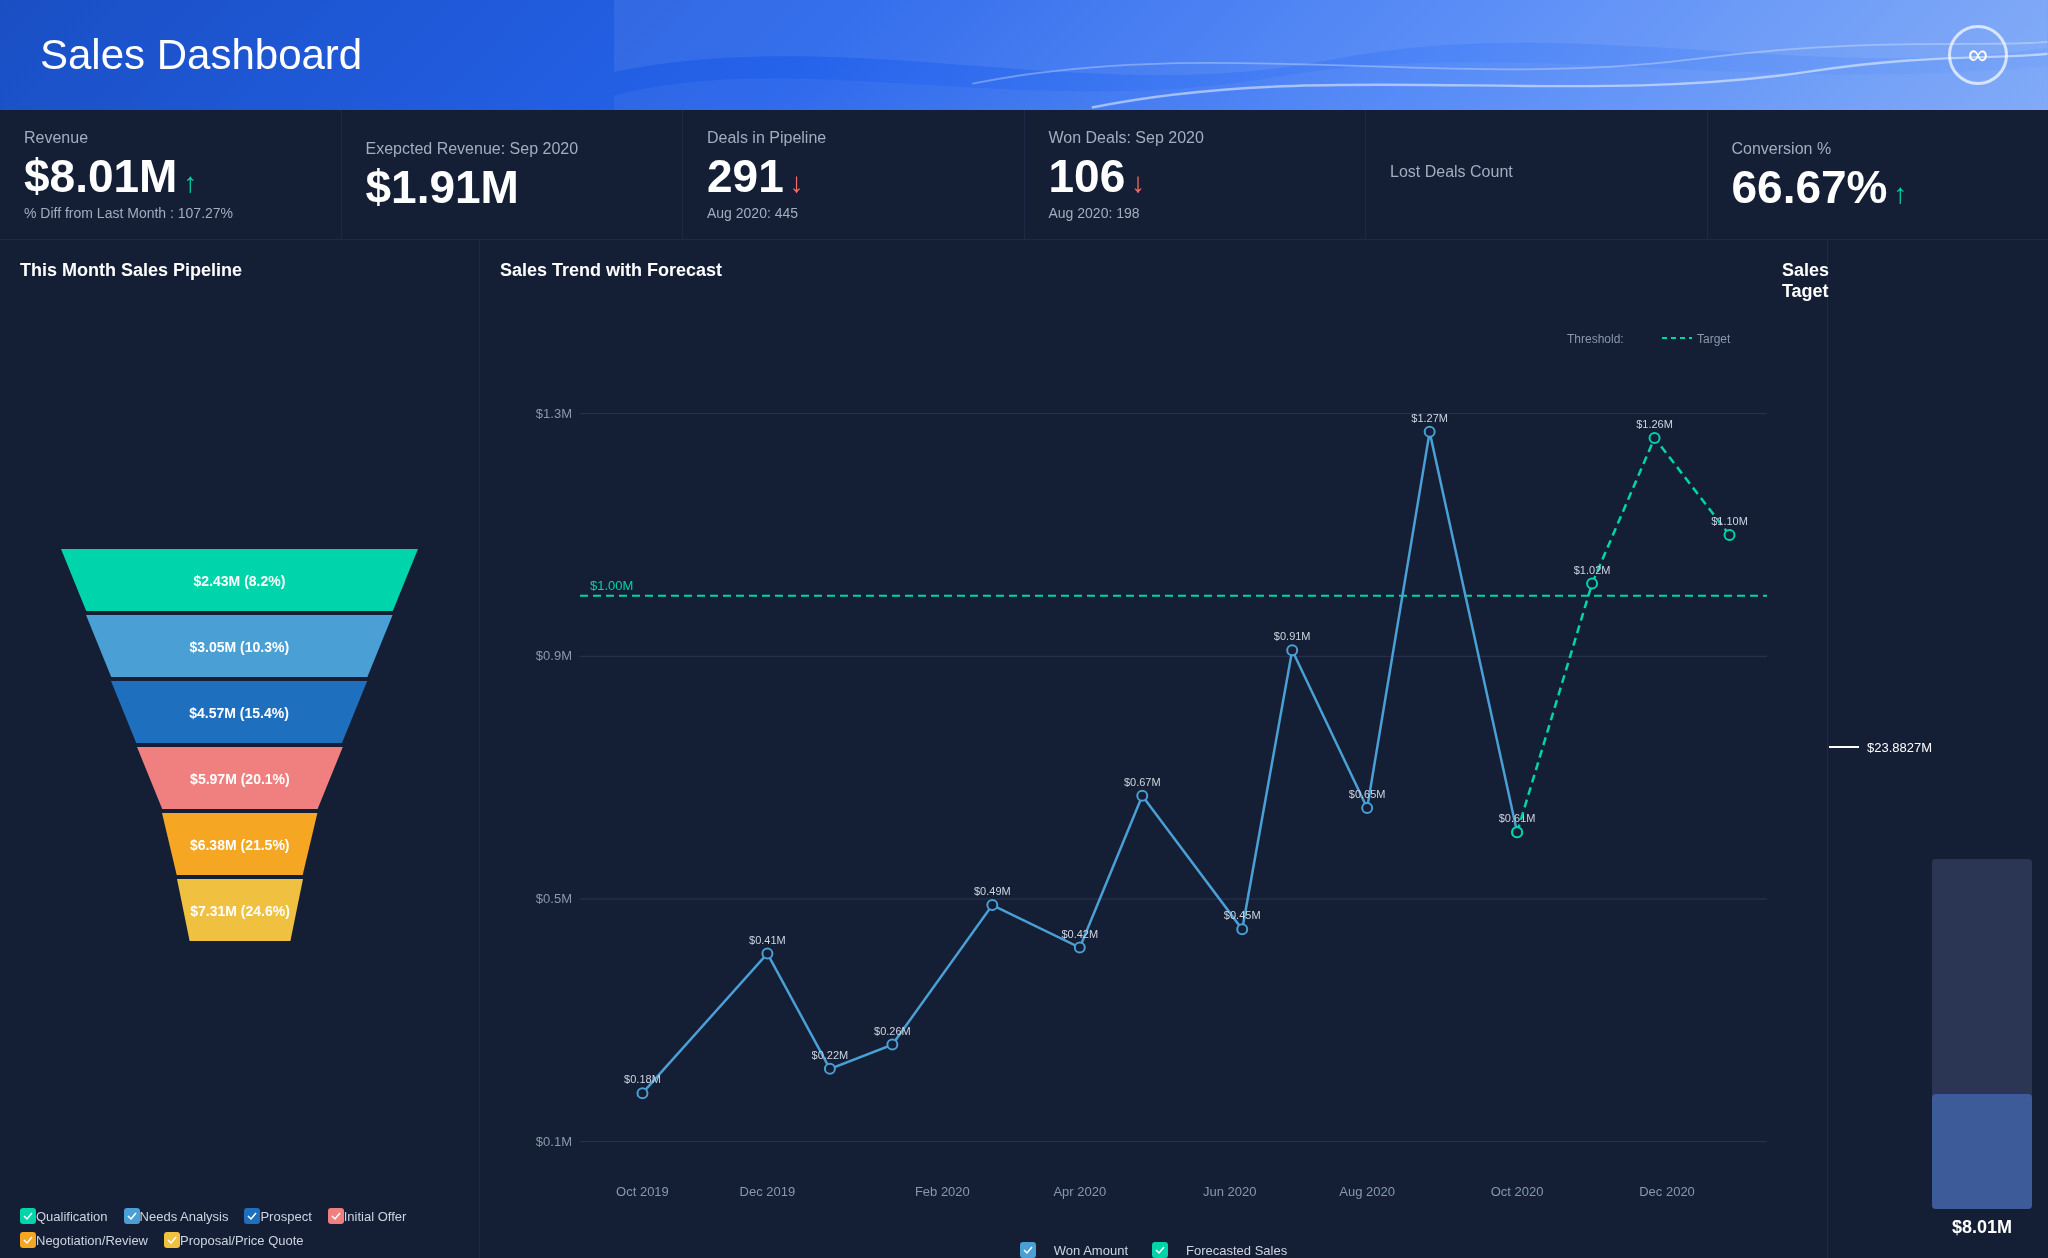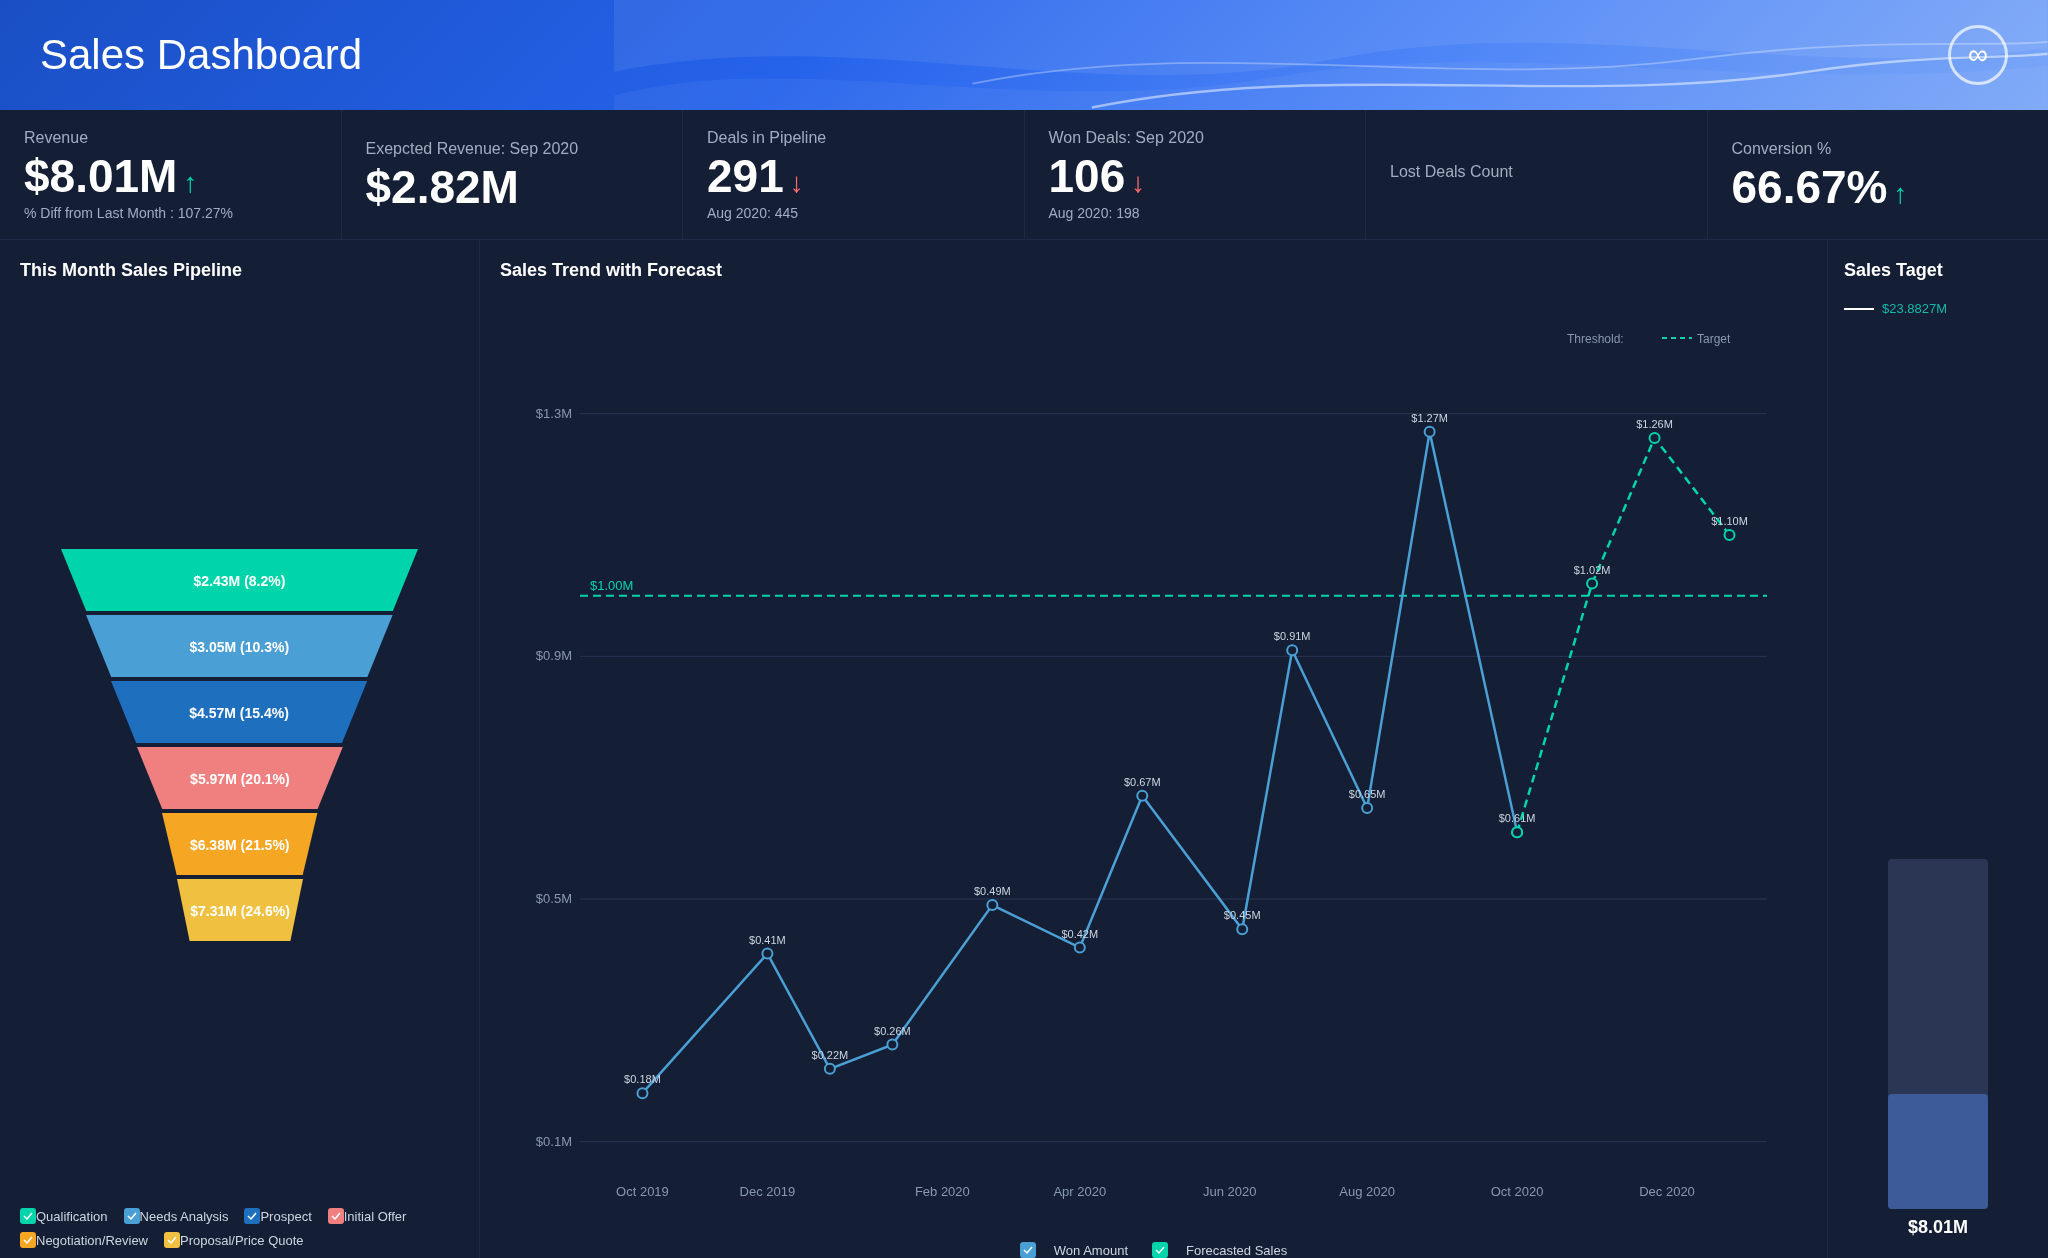--- a/index.html
+++ b/index.html
@@ -137,21 +137,22 @@
       display: flex;
       flex-direction: column;
     }
 
     
     .target-panel {
       width: 220px;
       background: #141e35;
       padding: 20px 16px;
       display: flex;
-      flex-direction: column;
+      flex-direction: row;
+      justify-content: flex-end;
     }
     .target-bar-container {
       flex: 1;
       display: flex;
       flex-direction: column;
       align-items: center;
       justify-content: flex-end;
       padding-top: 20px;
     }
     .target-bar-wrapper {
@@ -218,21 +219,21 @@
       <div class="kpi-label">Revenue</div>
       <div style="display: flex; align-items: baseline; gap: 6px;">
         <div class="kpi-value">$8.01M</div>
         <span class="arrow-up" style="font-size: 28px; font-weight: 700;">↑</span>
       </div>
       <div class="kpi-sub">% Diff from Last Month : 107.27%</div>
     </div>
     <div class="kpi-card">
       <div class="kpi-label">Exepcted Revenue: Sep 2020</div>
       <div style="display: flex; align-items: baseline; gap: 6px;">
-        <div class="kpi-value">$2.82M</div>
+        <div class="kpi-value">$1.91M</div>
       </div>
     </div>
     <div class="kpi-card">
       <div class="kpi-label">Deals in Pipeline</div>
       <div style="display: flex; align-items: baseline; gap: 6px;">
         <div class="kpi-value">291</div>
         <span class="arrow-down" style="font-size: 28px; font-weight: 700;">↓</span>
       </div>
       <div class="kpi-sub">Aug 2020: 445</div>
     </div>
@@ -425,21 +426,21 @@
           </div>
           <span>Forecasted Sales</span>
         </div>
       </div>
   </div>
 
   <div class="target-panel">
     <div class="panel-title">Sales Taget</div>
     <div style="display:flex;align-items:center;gap:8px;margin-bottom:4px;">
       <div style="width:30px;height:2px;background:#fff;"></div>
-      <span style="font-size:13px;color:#14b8a6;">$23.8827M</span>
+      <span style="font-size:13px;color:#ffffff;">$23.8827M</span>
     </div>
     <div class="target-bar-container">
       <div class="target-bar-wrapper" id="target-bar-wrapper">
           <div class="target-bar-fill" style="height: 33%;"></div>
         </div>
       <div class="target-bar-label">$8.01M</div>
     </div>
   </div>
 </div>
 

